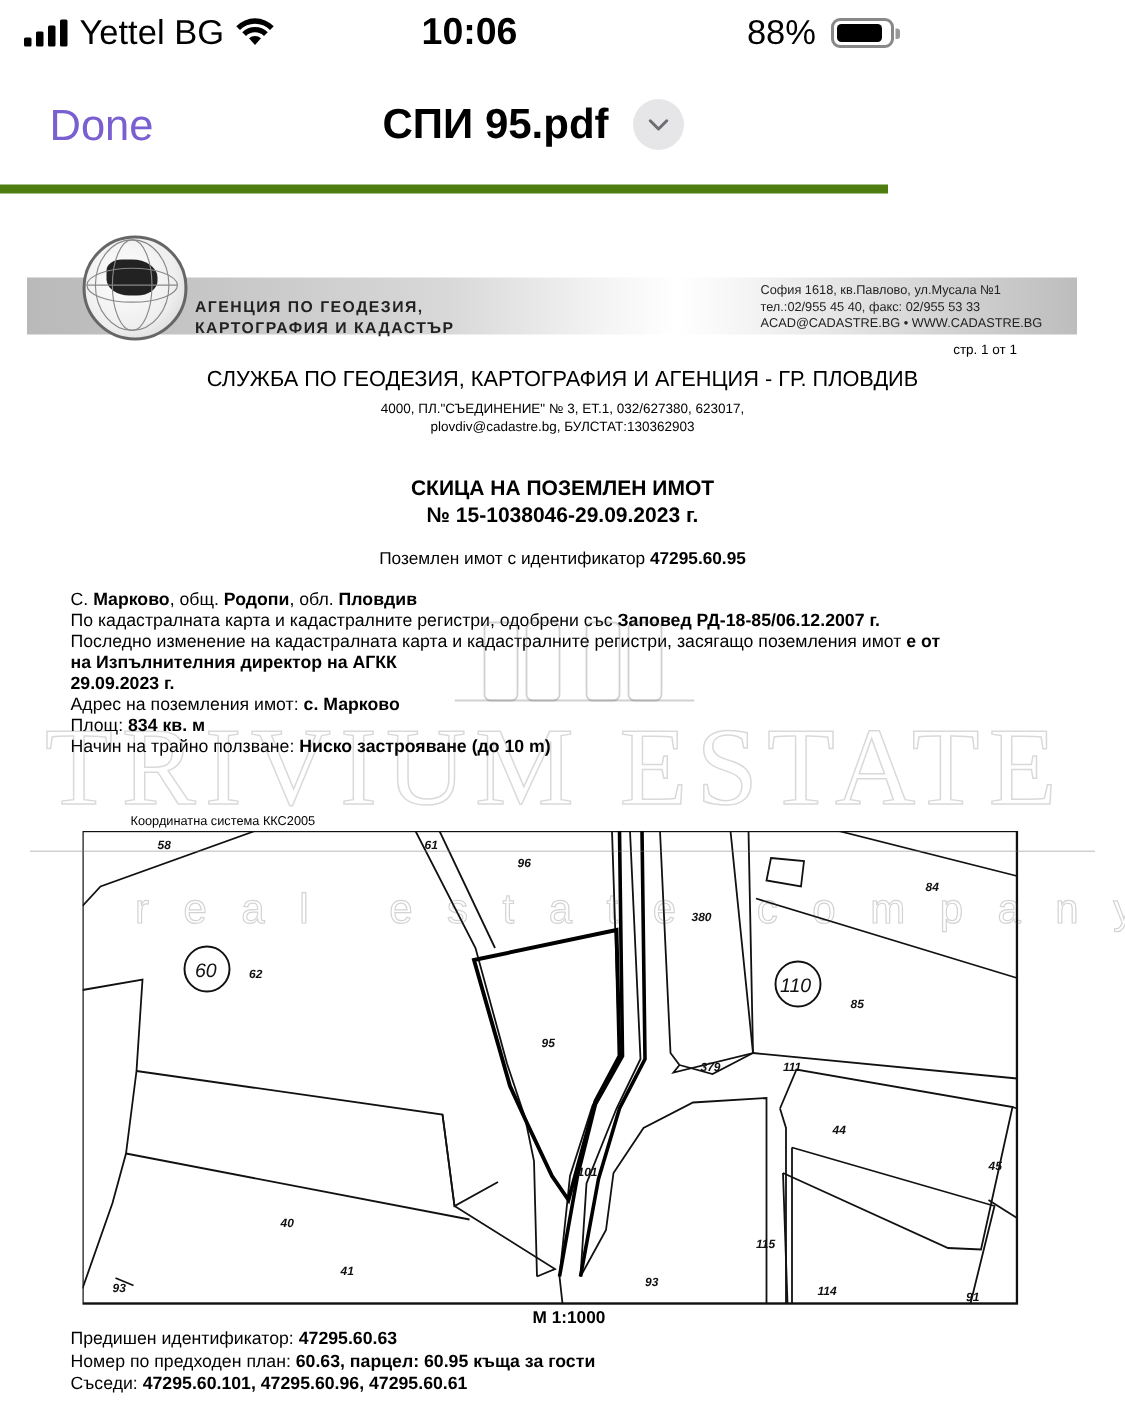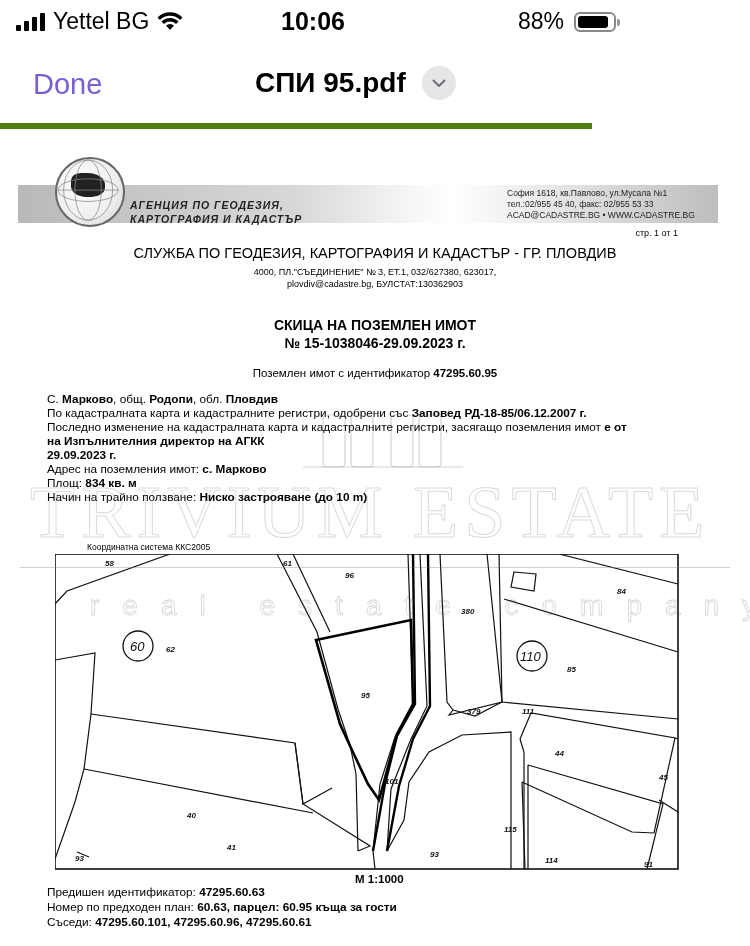--- a/index.html
+++ b/index.html
@@ -5,39 +5,39 @@
   * { box-sizing: border-box; margin: 0; padding: 0; }
   html, body { width: 750px; height: 946px; overflow: hidden; background: #ffffff; }
   body { font-family: "Liberation Sans", "DejaVu Sans", sans-serif; color: #000; position: relative; }
 
   
   .status-bar { position: absolute; top: 0; left: 0; width: 626px; height: 44px; }
   .sb-left { position: absolute; left: 16px; top: 8px; display: flex; align-items: center; gap: 8px; font-size: 23px; }
   .signal { display: flex; align-items: flex-end; gap: 3px; height: 18px; }
   .signal span { width: 5px; background: #000; border-radius: 1px; display: block; }
   .sb-time { position: absolute; left: 0; right: 0; top: 7px; text-align: center; font-size: 25px; font-weight: 600; }
-  .sb-right { position: absolute; right: 10px; top: 8px; display: flex; align-items: center; gap: 10px; font-size: 23px; }
+  .sb-right { position: absolute; right: 30px; top: 8px; display: flex; align-items: center; gap: 10px; font-size: 23px; }
   .battery { width: 42px; height: 20px; border: 2px solid #888; border-radius: 6px; padding: 2px; position: relative; }
   .battery .fill { width: 88%; height: 100%; background: #000; border-radius: 3px; }
   .battery::after { content: ""; position: absolute; right: -6px; top: 5px; width: 3px; height: 7px; background: #999; border-radius: 0 2px 2px 0; }
 
   
   .nav-bar { position: absolute; top: 44px; left: 0; width: 592px; height: 85px; border-bottom: 6px solid #4d7c0f; }
   .done-btn { position: absolute; left: 33px; top: 24px; font-size: 29px; color: #7a5fd0; background: none; border: none; font-family: inherit; cursor: pointer; }
   .nav-title { position: absolute; left: 255px; top: 22px; display: flex; align-items: center; gap: 16px; }
   .nav-title .title { font-size: 28px; font-weight: 600; }
   .chevron-btn { width: 34px; height: 34px; border-radius: 50%; background: #e6e6e9; display: flex; align-items: center; justify-content: center; border: none; }
 
   
   .doc { position: absolute; top: 130px; left: 0; width: 750px; height: 816px; background: #fff; overflow: hidden; }
   .agency-band { position: absolute; left: 18px; top: 55px; width: 700px; height: 38px; background: linear-gradient(90deg, #b9b9b9 0%, #d8d8d8 40%, #f4f4f4 55%, #ffffff 62%, #f2f2f2 70%, #bdbdbd 100%); }
   .globe { position: absolute; left: 55px; top: 27px; width: 70px; height: 70px; border-radius: 50%; border: 2px solid #666; background: radial-gradient(circle at 40% 40%, #fff 0%, #eee 60%, #ccc 100%); overflow: hidden; }
   .globe::before { content: ""; position: absolute; left: 14px; top: 14px; width: 34px; height: 24px; background: #222; border-radius: 30% 50% 40% 45%; }
   .globe-lines { position: absolute; inset: 0; }
-  .agency-name { position: absolute; left: 130px; top: 68px; font-size: 10.5px; font-style: italic; font-weight: bold; letter-spacing: 1px; line-height: 14px; color: #222; }
+  .agency-name { position: absolute; left: 130px; top: 68px; font-size: 10.5px; font-weight: bold; letter-spacing: 1px; line-height: 14px; color: #222; }
   .agency-contact { position: absolute; left: 507px; top: 58px; font-size: 8.5px; line-height: 11px; color: #222; }
   .page-num { position: absolute; right: 72px; top: 98px; font-size: 9px; }
   .service-title { position: absolute; left: 0; width: 750px; top: 115px; text-align: center; font-size: 14.5px; }
   .service-addr { position: absolute; left: 0; width: 750px; top: 136px; text-align: center; font-size: 9px; line-height: 12px; }
   .sketch-title { position: absolute; left: 0; width: 750px; top: 186px; text-align: center; font-size: 14px; font-weight: bold; line-height: 18px; }
   .identifier { position: absolute; left: 0; width: 750px; top: 237px; text-align: center; font-size: 11.5px; }
   .info { position: absolute; left: 47px; top: 262px; font-size: 11.8px; line-height: 14px; }
   .info b { font-weight: bold; }
   .coord-sys { position: absolute; left: 55px; top: 412px; font-size: 8.5px; padding-left: 32px; }
 
@@ -104,21 +104,21 @@
     <div>АГЕНЦИЯ ПО ГЕОДЕЗИЯ,</div>
     <div>КАРТОГРАФИЯ И КАДАСТЪР</div>
   </div>
   <div class="agency-contact">
     <div>София 1618, кв.Павлово, ул.Мусала №1</div>
     <div>тел.:02/955 45 40, факс: 02/955 53 33</div>
     <div>ACAD@CADASTRE.BG • WWW.CADASTRE.BG</div>
   </div>
   <div class="page-num">стр. 1 от 1</div>
 
-  <div class="service-title">СЛУЖБА ПО ГЕОДЕЗИЯ, КАРТОГРАФИЯ И КАДАСТЪР - ГР. ПЛОВДИВ</div>
+  <div class="service-title">СЛУЖБА ПО ГЕОДЕЗИЯ, КАРТОГРАФИЯ И АГЕНЦИЯ - ГР. ПЛОВДИВ</div>
   <div class="service-addr">
     <div>4000, ПЛ."СЪЕДИНЕНИЕ" № 3, ЕТ.1, 032/627380, 623017,</div>
     <div>plovdiv@cadastre.bg, БУЛСТАТ:130362903</div>
   </div>
 
   <div class="sketch-title">
     <div>СКИЦА НА ПОЗЕМЛЕН ИМОТ</div>
     <div>№ 15-1038046-29.09.2023 г.</div>
   </div>
 

